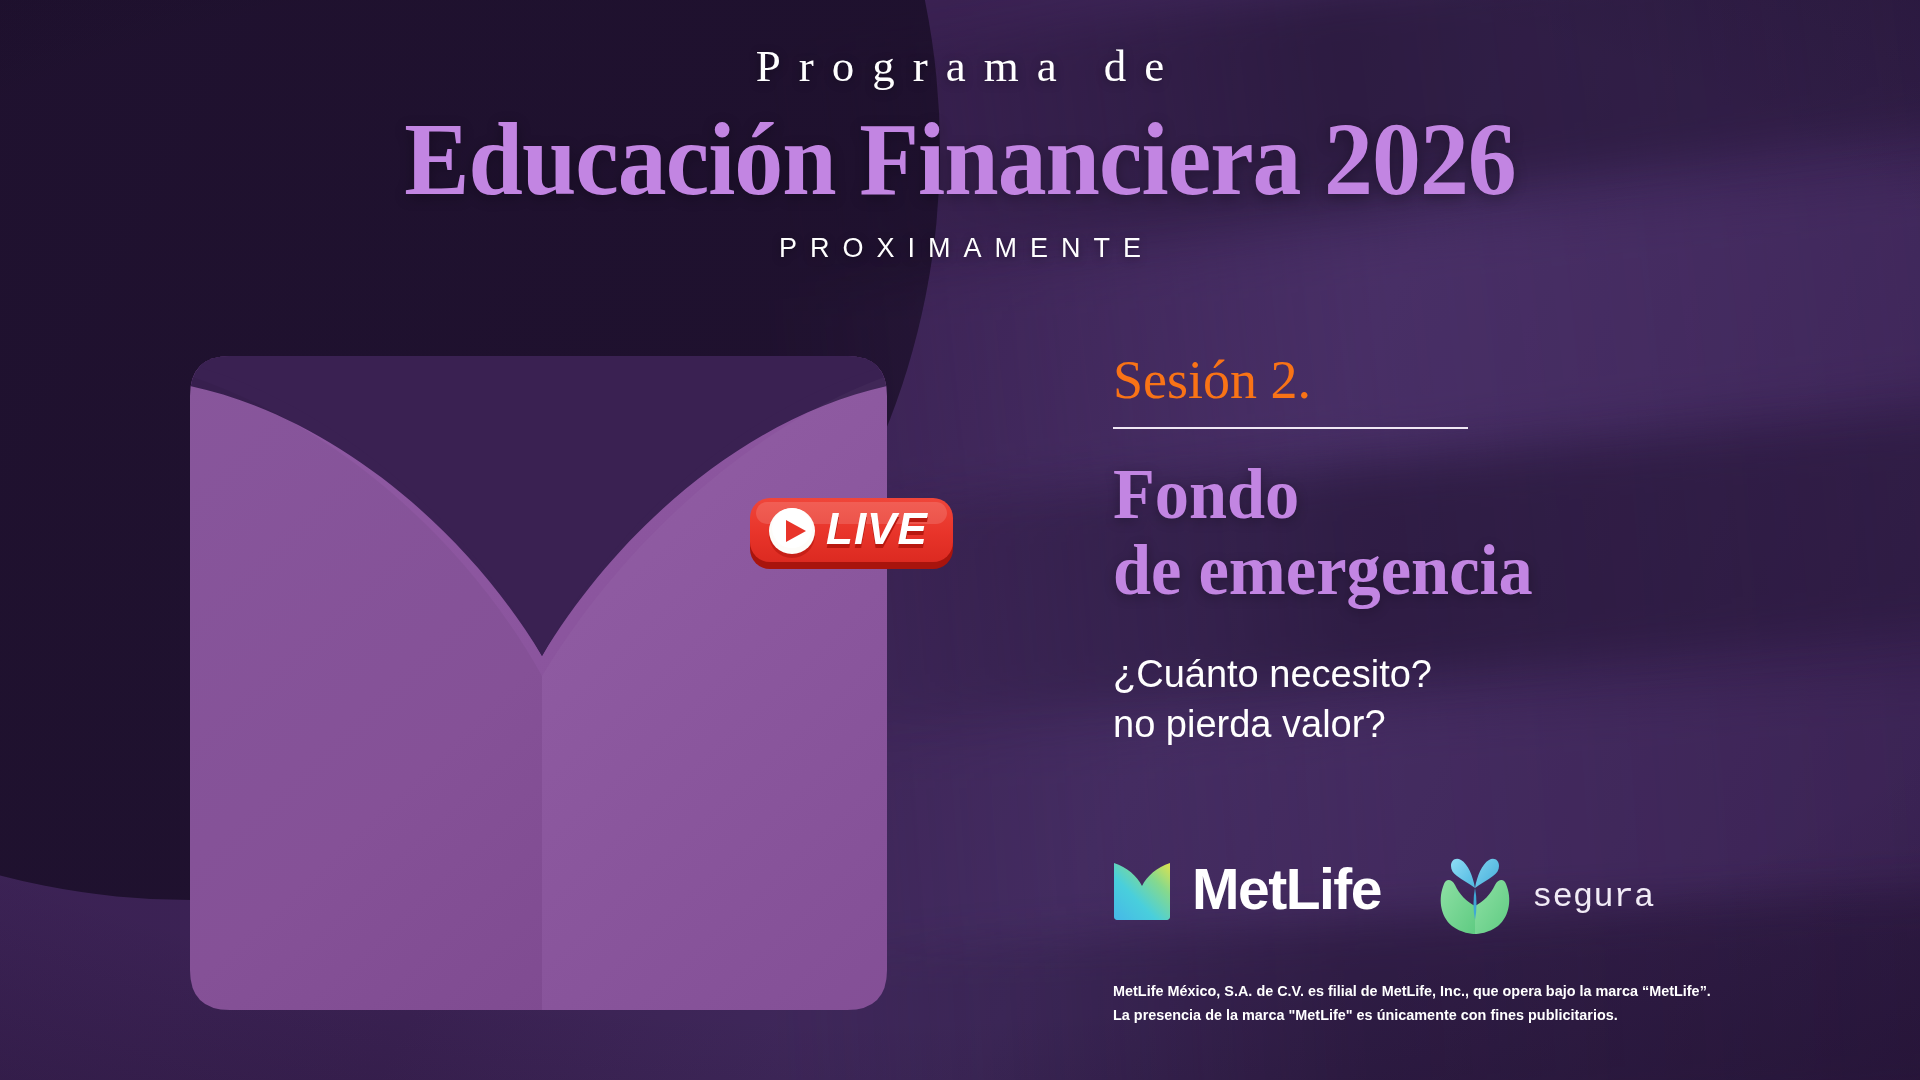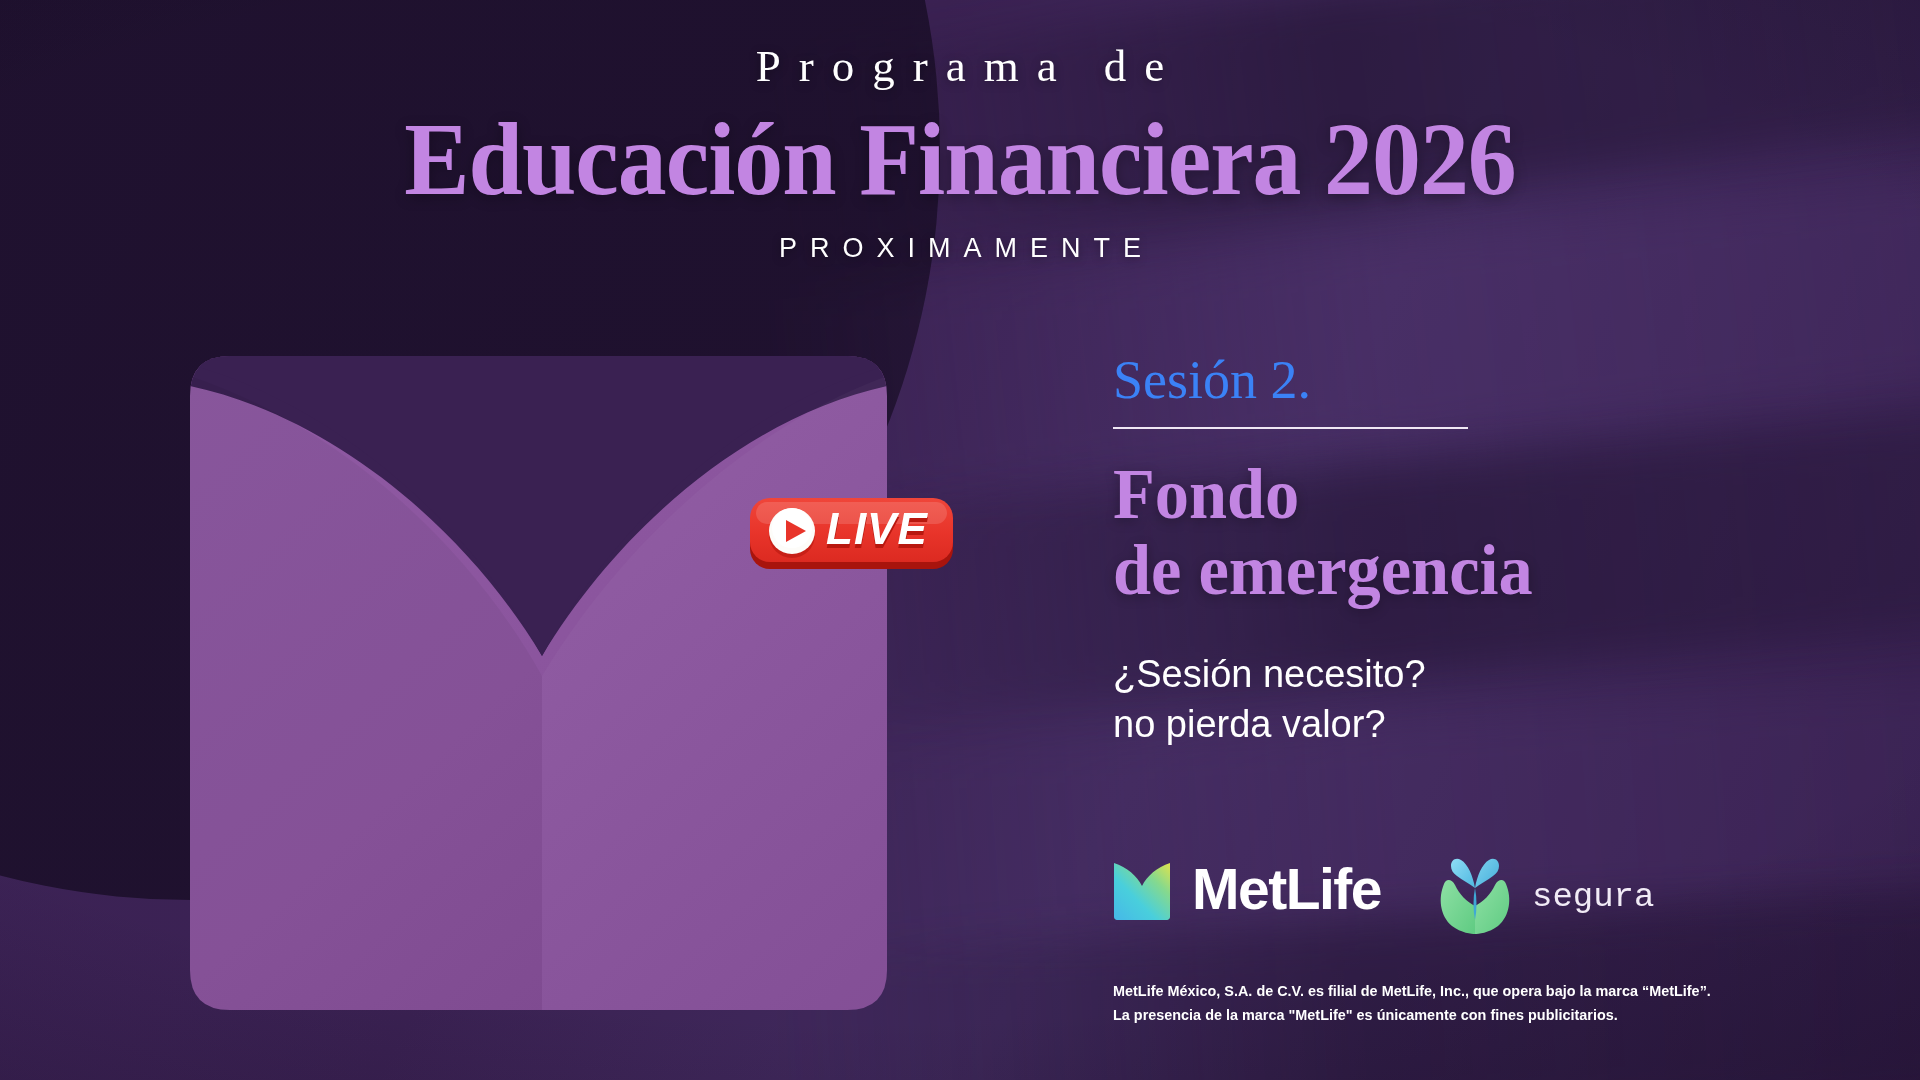--- a/index.html
+++ b/index.html
@@ -122,21 +122,21 @@
   .live-badge svg { display: block; width: 100%; height: 100%; }
 
   
   .right-col {
     position: absolute;
     left: 1113px;
     top: 352px;
     width: 760px;
   }
   .session-label {
-    color: #3b82f6;
+    color: #f97316;
     font-family: "Liberation Serif", serif;
     font-size: 54px;
     line-height: 1.05;
     letter-spacing: 0px;
   }
   .rule {
     width: 355px;
     height: 2px;
     background: #efe7f4;
     margin-top: 18px;
@@ -287,21 +287,21 @@
   </div>
 
   <div class="right-col">
     <div class="session-label">Sesión 2.</div>
     <div class="rule"></div>
     <div class="session-title">
       <div>Fondo</div>
       <div>de emergencia</div>
     </div>
     <div class="questions">
-      <div>¿Sesión necesito?</div>
+      <div>¿Cuánto necesito?</div>
       <div>no pierda valor?</div>
     </div>
   </div>
 
   <div class="logo-row">
 
     <div class="metlife-logo">
       <svg class="metlife-mark" viewBox="0 0 58 62" xmlns="http://www.w3.org/2000/svg">
         <defs>
           <linearGradient id="mlGrad" x1="0" y1="1" x2="1" y2="0">

